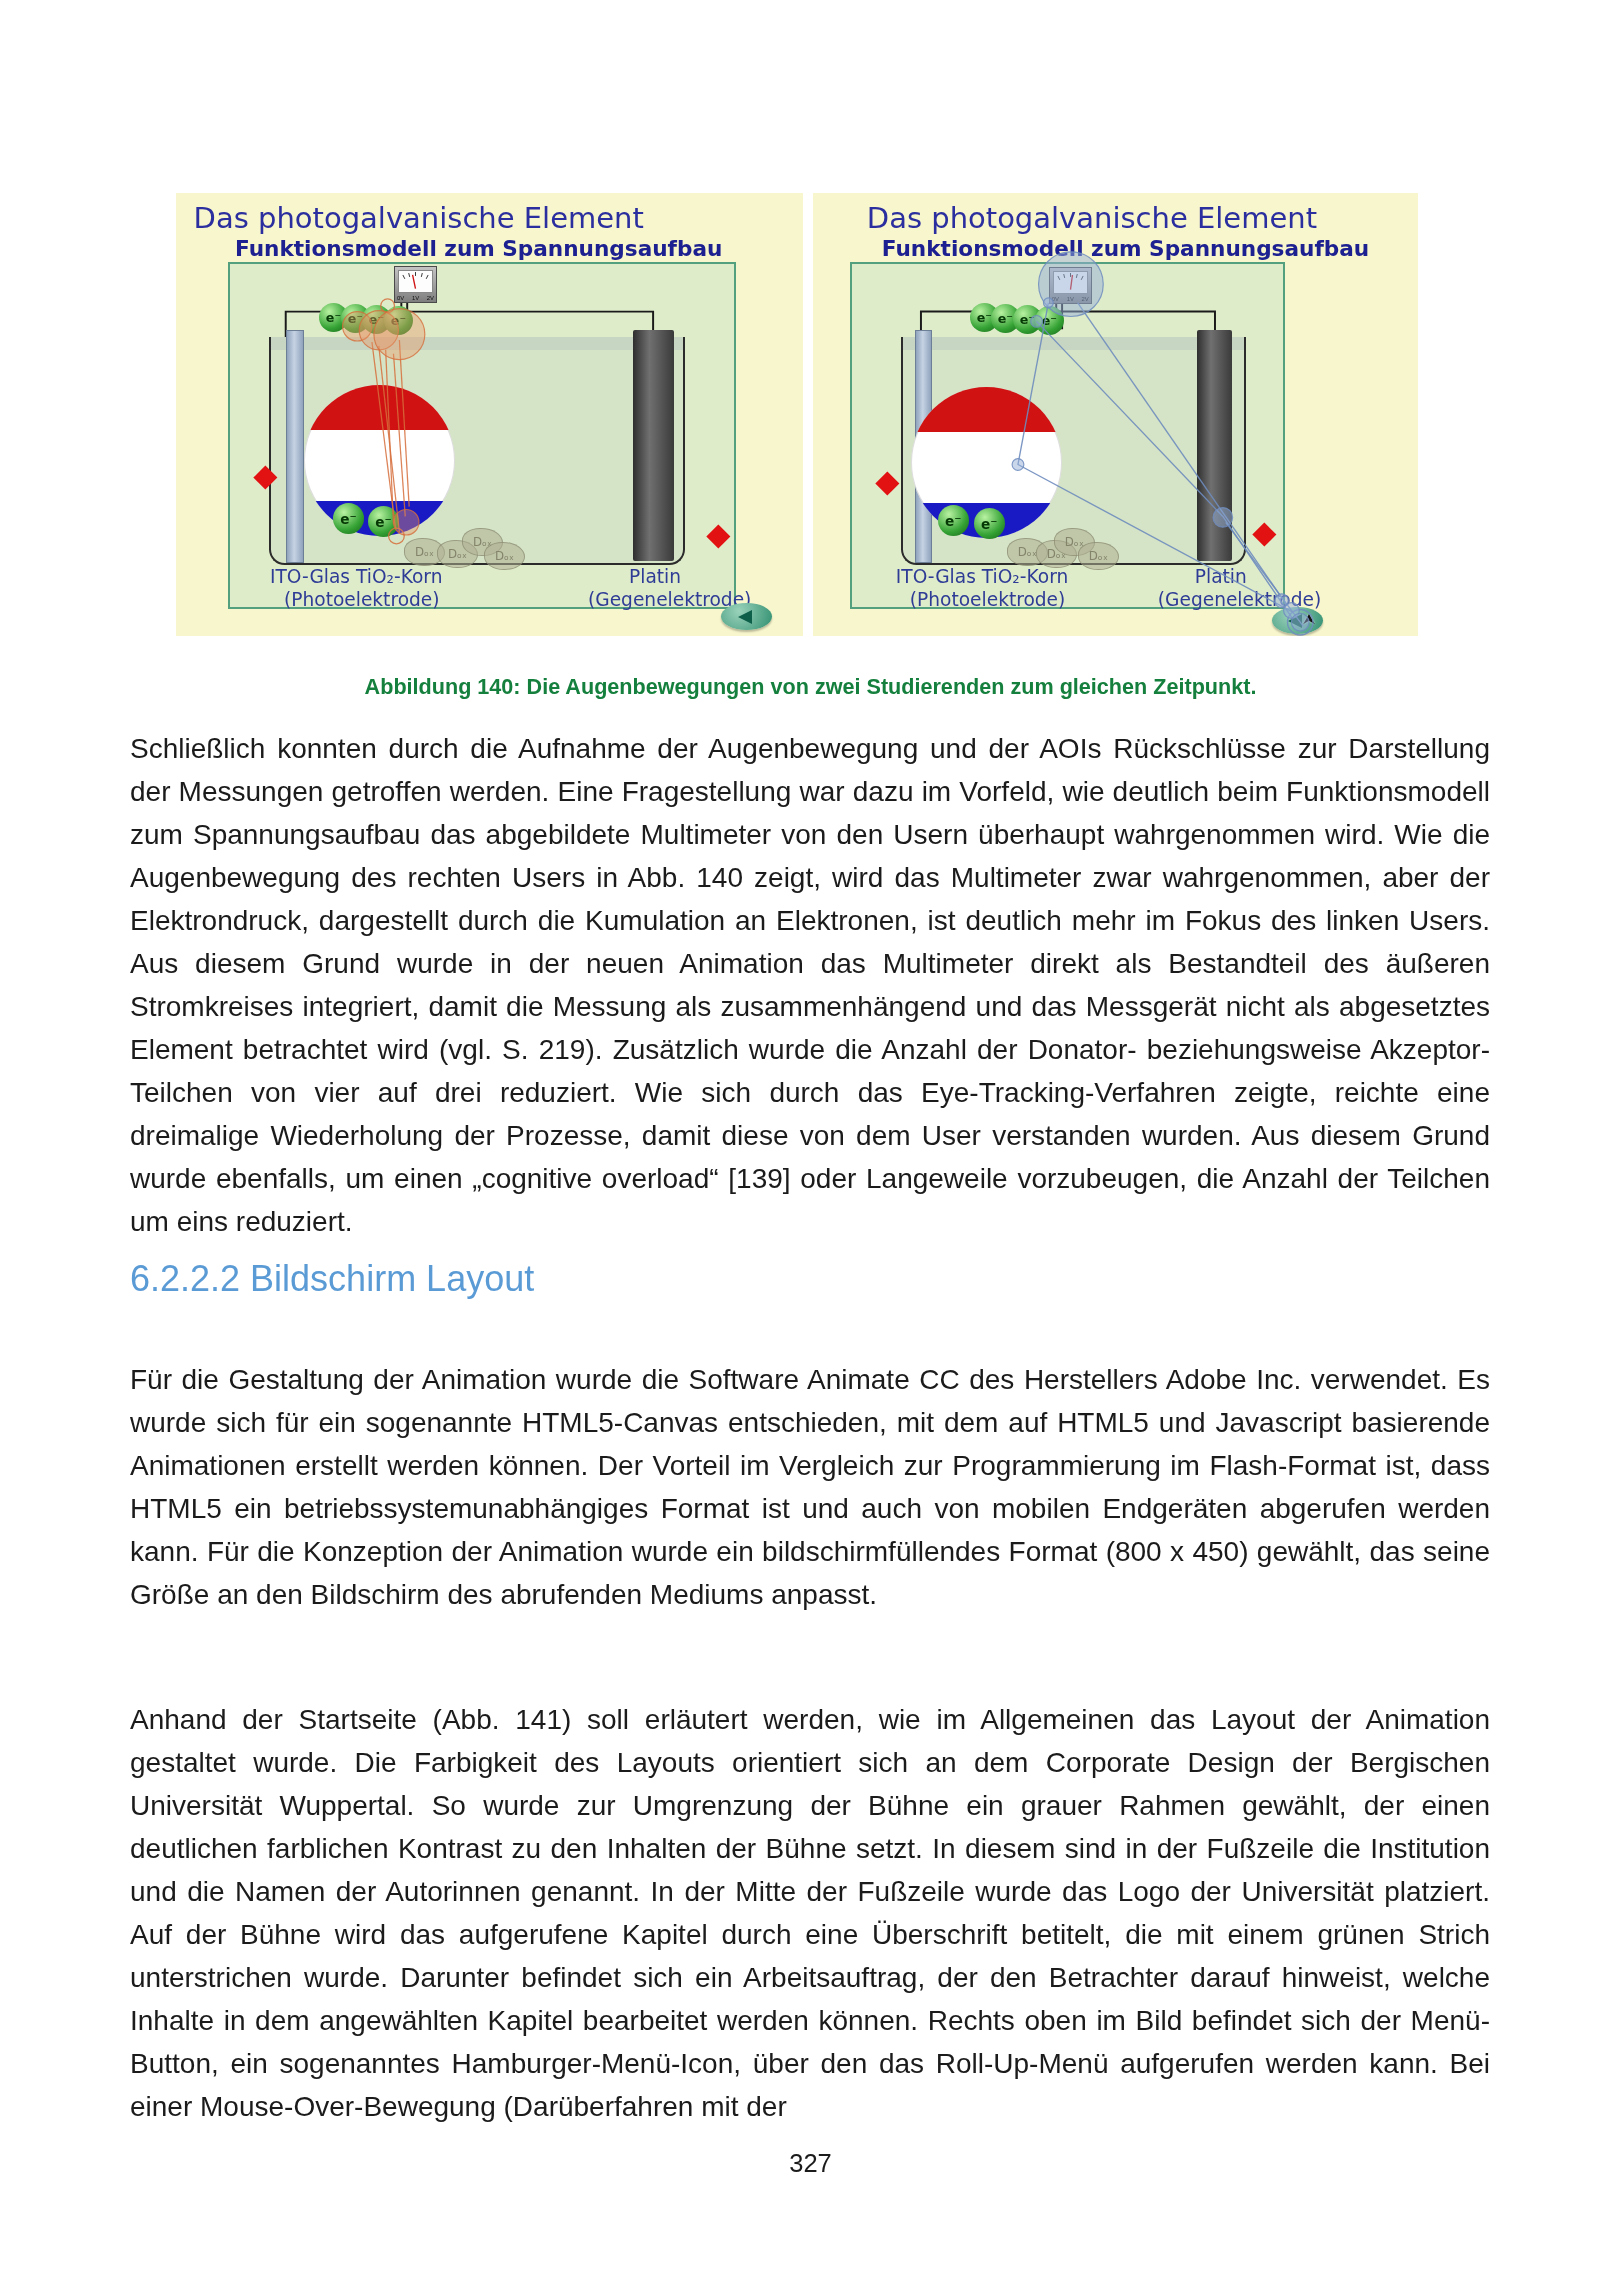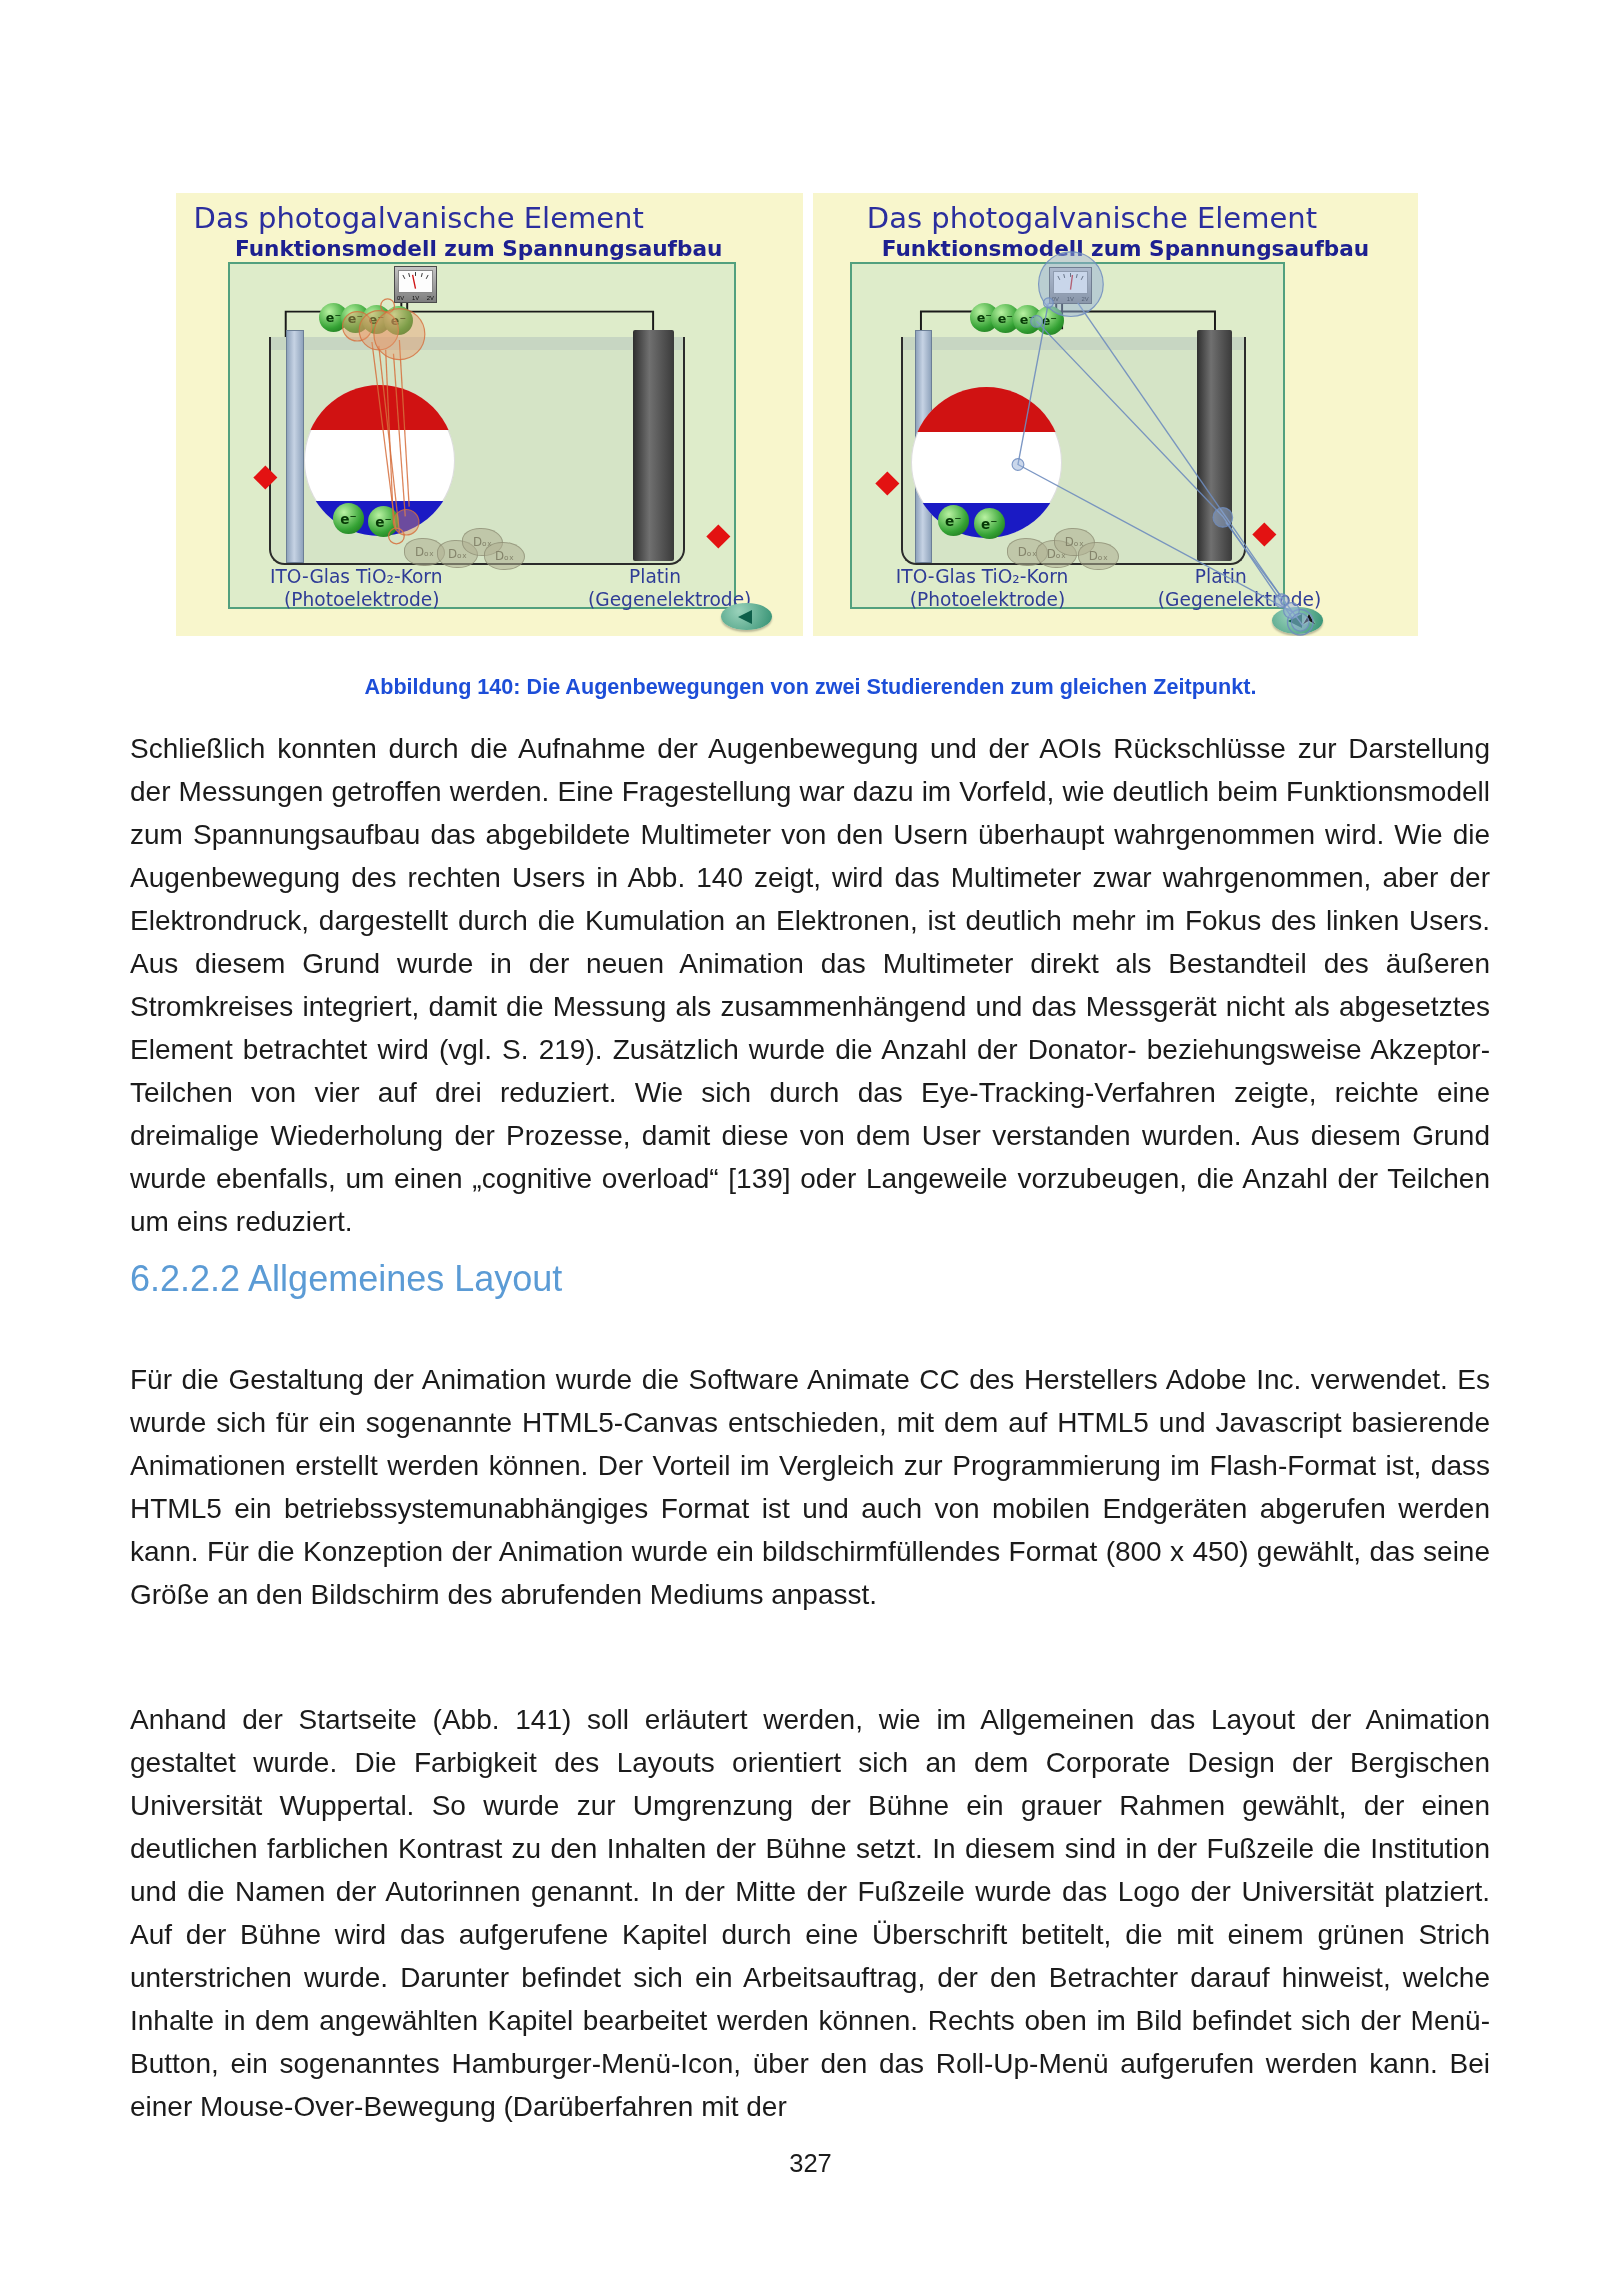--- a/index.html
+++ b/index.html
@@ -44,21 +44,21 @@
          background:linear-gradient(#c4c4c4,#7e7e7e);}
   .meter-face{position:absolute;left:2.9px;top:2.9px;right:2.9px;height:21.6px;background:#fdfdfd;
               border:1px solid #888;}
   .meter-ticks{position:absolute;left:2px;right:2px;bottom:1px;display:flex;
                justify-content:space-between;font-size:5.9px;color:#111;}
   .gaze{position:absolute;left:0;top:0;pointer-events:none;}
   .wires{position:absolute;left:0;top:0;pointer-events:none;}
   .cursor{position:absolute;font-size:14.7px;color:#111;text-shadow:0 0 2px #fff;}
   
   .caption{position:absolute;left:0;width:100%;text-align:center;top:674px;
-           font-size:21.6px;font-weight:bold;color:#1d4ed8;}
+           font-size:21.6px;font-weight:bold;color:#15803d;}
   .para{position:absolute;left:130px;width:1360px;font-size:28px;line-height:43px;
         text-align:justify;color:#1b1b1b;}
   .h-section{position:absolute;left:130px;top:1258px;font-size:36px;color:#5B9BD5;}
   .pageno{position:absolute;left:0;width:100%;text-align:center;top:2149px;font-size:25.5px;}
 </style>
 </head>
 <body>
 
 <div class="figrow">
 
@@ -225,20 +225,20 @@
         <circle cx="497" cy="438" r="9"></circle>
       </g>
     </svg>
   </div>
 </div>
 
 <div class="caption">Abbildung 140: Die Augenbewegungen von zwei Studierenden zum gleichen Zeitpunkt.</div>
 
 <div class="para" style="top:727px;">Schließlich konnten durch die Aufnahme der Augenbewegung und der AOIs Rückschlüsse zur Darstellung der Messungen getroffen werden. Eine Fragestellung war dazu im Vorfeld, wie deutlich beim Funktionsmodell zum Spannungsaufbau das abgebildete Multimeter von den Usern überhaupt wahrgenommen wird. Wie die Augenbewegung des rechten Users in Abb. 140 zeigt, wird das Multimeter zwar wahrgenommen, aber der Elektrondruck, dargestellt durch die Kumulation an Elektronen, ist deutlich mehr im Fokus des linken Users. Aus diesem Grund wurde in der neuen Animation das Multimeter direkt als Bestandteil des äußeren Stromkreises integriert, damit die Messung als zusammenhängend und das Messgerät nicht als abgesetztes Element betrachtet wird (vgl. S. 219). Zusätzlich wurde die Anzahl der Donator- beziehungsweise Akzeptor-Teilchen von vier auf drei reduziert. Wie sich durch das Eye-Tracking-Verfahren zeigte, reichte eine dreimalige Wiederholung der Prozesse, damit diese von dem User verstanden wurden. Aus diesem Grund wurde ebenfalls, um einen „cognitive overload“ [139] oder Langeweile vorzubeugen, die Anzahl der Teilchen um eins reduziert.</div>
 
-<div class="h-section">6.2.2.2 Allgemeines Layout</div>
+<div class="h-section">6.2.2.2 Bildschirm Layout</div>
 
 <div class="para" style="top:1358px;">Für die Gestaltung der Animation wurde die Software Animate CC des Herstellers Adobe Inc. verwendet. Es wurde sich für ein sogenannte HTML5-Canvas entschieden, mit dem auf HTML5 und Javascript basierende Animationen erstellt werden können. Der Vorteil im Vergleich zur Programmierung im Flash-Format ist, dass HTML5 ein betriebssystemunabhängiges Format ist und auch von mobilen Endgeräten abgerufen werden kann. Für die Konzeption der Animation wurde ein bildschirmfüllendes Format (800 x 450) gewählt, das seine Größe an den Bildschirm des abrufenden Mediums anpasst.</div>
 
 <div class="para" style="top:1698px;">Anhand der Startseite (Abb. 141) soll erläutert werden, wie im Allgemeinen das Layout der Animation gestaltet wurde. Die Farbigkeit des Layouts orientiert sich an dem Corporate Design der Bergischen Universität Wuppertal. So wurde zur Umgrenzung der Bühne ein grauer Rahmen gewählt, der einen deutlichen farblichen Kontrast zu den Inhalten der Bühne setzt. In diesem sind in der Fußzeile die Institution und die Namen der Autorinnen genannt. In der Mitte der Fußzeile wurde das Logo der Universität platziert. Auf der Bühne wird das aufgerufene Kapitel durch eine Überschrift betitelt, die mit einem grünen Strich unterstrichen wurde. Darunter befindet sich ein Arbeitsauftrag, der den Betrachter darauf hinweist, welche Inhalte in dem angewählten Kapitel bearbeitet werden können. Rechts oben im Bild befindet sich der Menü-Button, ein sogenanntes Hamburger-Menü-Icon, über den das Roll-Up-Menü aufgerufen werden kann. Bei einer Mouse-Over-Bewegung (Darüberfahren mit der</div>
 
 <div class="pageno">327</div>
 
 
 </body></html>

